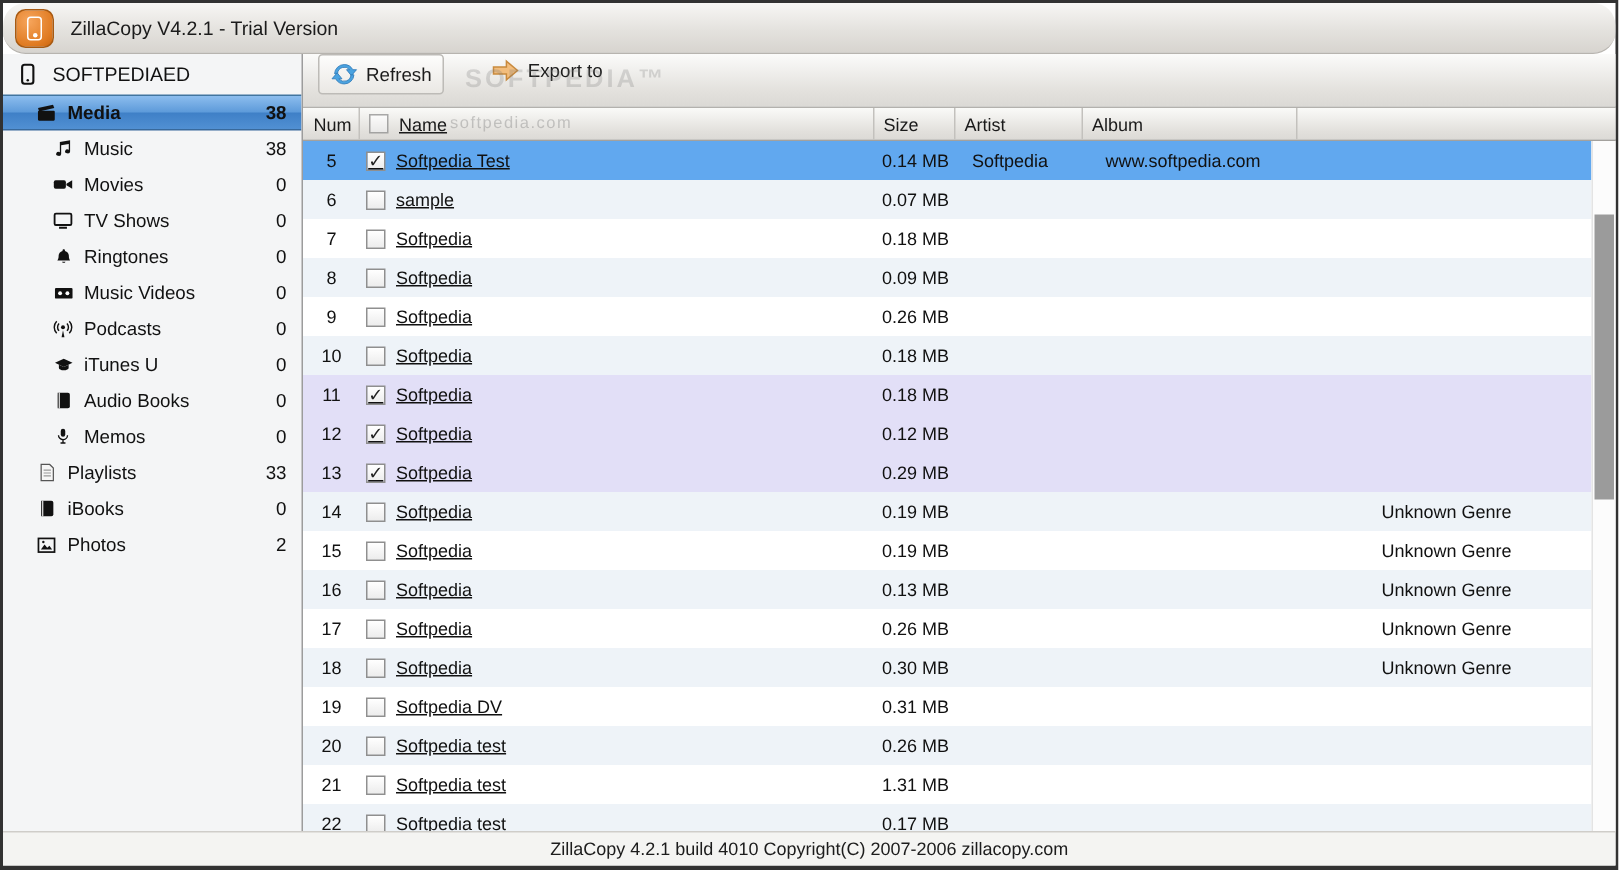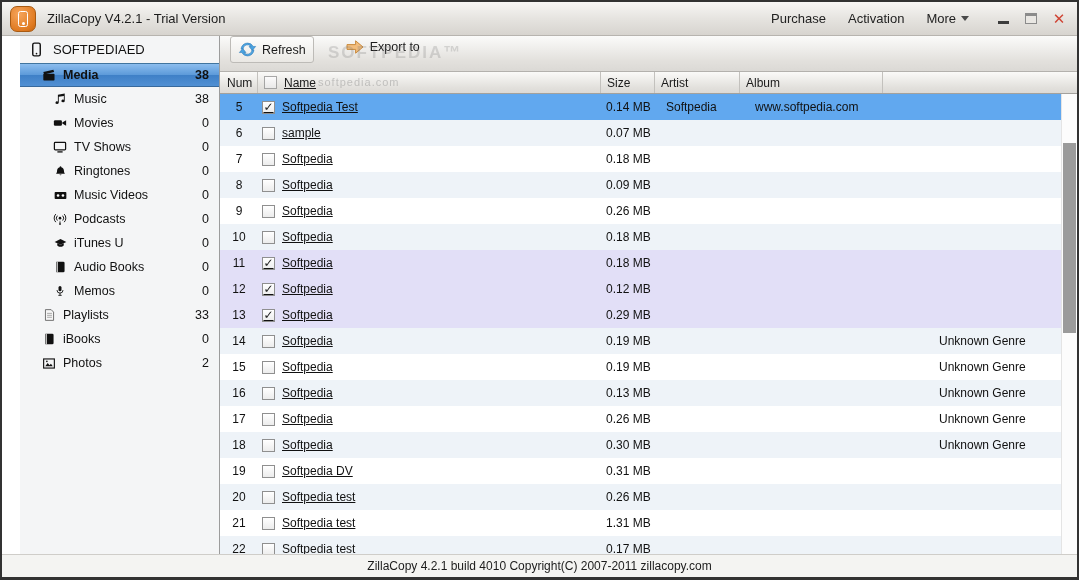--- a/index.html
+++ b/index.html
@@ -1,39 +1,39 @@
 <!DOCTYPE html>
 <html><head>
 <meta charset="utf-8">
 <style>
   * { margin:0; padding:0; box-sizing:border-box; }
   html,body { width:1079px; height:580px; overflow:hidden; font-family:"Liberation Sans","DejaVu Sans",sans-serif; }
   .window { width:1079px; height:580px; border:2px solid #323232; border-bottom-width:3px; background:#fff; display:flex; flex-direction:column; }
 
   
   .titlebar { height:34px; flex:none; display:flex; align-items:center; padding:0 10px 0 8px;
-    background:linear-gradient(#f7f6f4,#e4e2de 55%,#d7d4cf); border-bottom:1px solid #b7b4af; }
+    background:linear-gradient(#f7f6f4,#e4e2de 55%,#d7d4cf); border-bottom:1px solid #b7b4af;border-radius:15px; }
   .app-icon { width:26px; height:26px; border-radius:7px; flex:none;
     background:radial-gradient(circle at 35% 30%, #f6a55c, #e07b22 70%, #c9650f);
     border:1px solid #a85a12; position:relative; }
   .app-icon .dev { position:absolute; left:7px; top:4px; width:10px; height:16px; border:1.5px solid #fff; border-radius:2.5px; }
   .app-icon .dot { position:absolute; left:11px; top:15px; width:3px; height:3px; border-radius:50%; background:#fff; }
   .title { margin-left:11px; font-size:13px; color:#1b1b1b; }
   .tb-right { margin-left:auto; display:flex; align-items:center; gap:22px; }
   .menu-link { font-size:13px; color:#222; cursor:default; }
   .more-wrap { display:flex; align-items:center; gap:5px; }
   .caret { width:0; height:0; border-left:4px solid transparent; border-right:4px solid transparent; border-top:5px solid #4a4a4a; }
   .winbtns { display:flex; align-items:center; gap:12px; margin-left:4px; }
   .winbtn { display:flex; align-items:center; justify-content:center; width:16px; height:16px; }
   .min-glyph { width:11px; height:3px; background:#3c3c3c; margin-top:7px; }
   .max-glyph { width:12px; height:11px; border:1px solid #8b8b8b; border-top:3px solid #8b8b8b; background:#e9e7e3; }
   .close-glyph { color:#cf4434; font-size:15px; font-weight:bold; line-height:14px; }
 
   
-  .bodyrow { flex:1; display:flex; min-height:0;padding-left:18px; }
+  .bodyrow { flex:1; display:flex; min-height:0; }
   .sidebar { width:200px; flex:none; background:#f4f5f6; border-right:1px solid #9c9c9c; overflow:hidden; }
   .main { flex:1; display:flex; flex-direction:column; min-width:0; }
 
   
   .device-row { height:27px; display:flex; align-items:center; gap:9px; padding-left:9px; font-size:13px; color:#111; }
   .side-item { height:24px; display:flex; align-items:center; padding-right:10px; font-size:12.5px; color:#111; cursor:default; }
   .side-item .icon { width:18px; display:flex; justify-content:center; align-items:center; flex:none; }
   .side-item .lbl { margin-left:5px; }
   .side-item .cnt { margin-left:auto; }
   .lvl1 { padding-left:20px; }
@@ -95,39 +95,20 @@
 <body>
 
 <div class="window">
 
   <div class="titlebar">
     <div class="app-icon">
         <span class="dev"></span>
         <span class="dot"></span>
       </div>
     <div class="title">ZillaCopy V4.2.1  - Trial Version</div>
-    <div class="tb-right">
-      <span class="menu-link">Purchase</span>
-      <span class="menu-link">Activation</span>
-      <span class="menu-link more-wrap">
-        <span>More</span>
-        <span class="caret"></span>
-      </span>
-      <span class="winbtns">
-        <span class="winbtn">
-            <span class="min-glyph"></span>
-          </span>
-        <span class="winbtn">
-            <span class="max-glyph"></span>
-          </span>
-        <span class="winbtn">
-            <span class="close-glyph">✕</span>
-          </span>
-      </span>
-    </div>
   </div>
 
   <div class="bodyrow">
     <div class="sidebar">
       <div class="device-row">
         <span class="icon">
           <svg viewBox="0 0 16 16" width="15" height="15">
               <rect x="4" y="1.2" width="8" height="13.6" rx="1.8" fill="none" stroke="#111" stroke-width="1.5"></rect>
               <circle cx="8" cy="12.3" r="0.9" fill="#111"></circle>
             </svg>
@@ -507,15 +488,15 @@
             </div>
           </div>
         <div class="vscroll">
           <div class="vthumb"></div>
         </div>
       </div>
     </div>
   </div>
 
   <div class="statusbar">
-    <span>ZillaCopy 4.2.1 build 4010 Copyright(C) 2007-2011 zillacopy.com</span>
+    <span>ZillaCopy 4.2.1 build 4010 Copyright(C) 2007-2006 zillacopy.com</span>
   </div>
 </div>
 
 </body></html>

